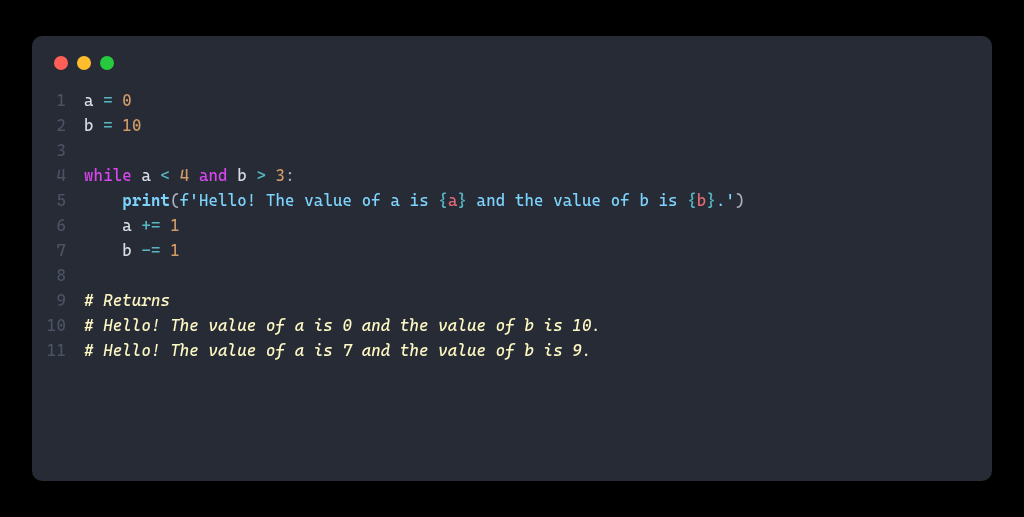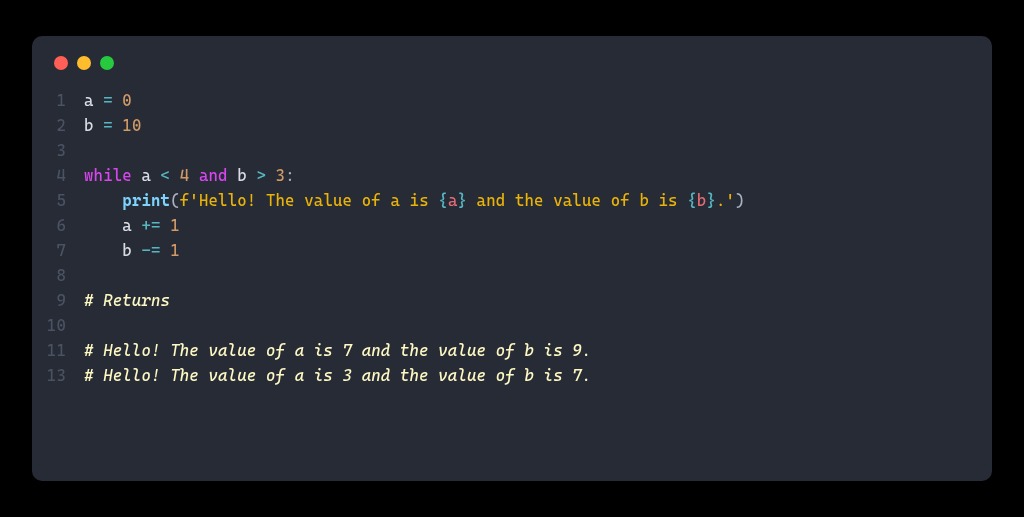--- a/index.html
+++ b/index.html
@@ -50,21 +50,21 @@
       color: #4b5363;
       user-select: none;
       flex-shrink: 0;
     }
     .content { color: #c8ccd4; }
     .tok-var { color: #d9dde3; }
     .tok-op { color: #56b6c2; }
     .tok-num { color: #d19a66; }
     .tok-kw { color: #d946ef; }
     .tok-fn { color: #7dd3fc; font-weight: bold; }
-    .tok-str { color: #eab308; margin-top: 24px; }
+    .tok-str { color: #7dd3fc; margin-top: 24px; }
     .tok-comment { color: #fef9c3; font-style: italic; }
     .tok-paren { color: #abb2bf; }
     .tok-brace { color: #56b6c2; }
     .tok-fvar { color: #e06c75; }
     .tok-colon { color: #abb2bf; }
   </style>
 </head>
 <body>
 
 <div class="window">
@@ -76,17 +76,16 @@
   <div class="code" id="code">
       <div class="line"><span class="gutter">1</span><span class="content"><span class="tok-var">a</span><span> </span><span class="tok-op">=</span><span> </span><span class="tok-num">0</span></span></div>
       <div class="line"><span class="gutter">2</span><span class="content"><span class="tok-var">b</span><span> </span><span class="tok-op">=</span><span> </span><span class="tok-num">10</span></span></div>
       <div class="line"><span class="gutter">3</span><span class="content">&nbsp;</span></div>
       <div class="line"><span class="gutter">4</span><span class="content"><span class="tok-kw">while</span><span> </span><span class="tok-var">a</span><span> </span><span class="tok-op">&lt;</span><span> </span><span class="tok-num">4</span><span> </span><span class="tok-kw">and</span><span> </span><span class="tok-var">b</span><span> </span><span class="tok-op">&gt;</span><span> </span><span class="tok-num">3</span><span class="tok-colon">:</span></span></div>
       <div class="line"><span class="gutter">5</span><span class="content"><span>    </span><span class="tok-fn">print</span><span class="tok-paren">(</span><span class="tok-str">f'Hello! The value of a is </span><span class="tok-brace">{</span><span class="tok-fvar">a</span><span class="tok-brace">}</span><span class="tok-str"> and the value of b is </span><span class="tok-brace">{</span><span class="tok-fvar">b</span><span class="tok-brace">}</span><span class="tok-str">.'</span><span class="tok-paren">)</span></span></div>
       <div class="line"><span class="gutter">6</span><span class="content"><span>    </span><span class="tok-var">a</span><span> </span><span class="tok-op">+=</span><span> </span><span class="tok-num">1</span></span></div>
       <div class="line"><span class="gutter">7</span><span class="content"><span>    </span><span class="tok-var">b</span><span> </span><span class="tok-op">-=</span><span> </span><span class="tok-num">1</span></span></div>
       <div class="line"><span class="gutter">8</span><span class="content">&nbsp;</span></div>
       <div class="line"><span class="gutter">9</span><span class="content"><span class="tok-comment"># Returns</span></span></div>
-      <div class="line"><span class="gutter">10</span></div>
+      <div class="line"><span class="gutter">10</span><span class="content"><span class="tok-comment"># Hello! The value of a is 0 and the value of b is 10.</span></span></div>
       <div class="line"><span class="gutter">11</span><span class="content"><span class="tok-comment"># Hello! The value of a is 7 and the value of b is 9.</span></span></div>
-      <div class="line"><span class="gutter">13</span><span class="content"><span class="tok-comment"># Hello! The value of a is 3 and the value of b is 7.</span></span></div>
     </div>
 </div>
 
 </body></html>

